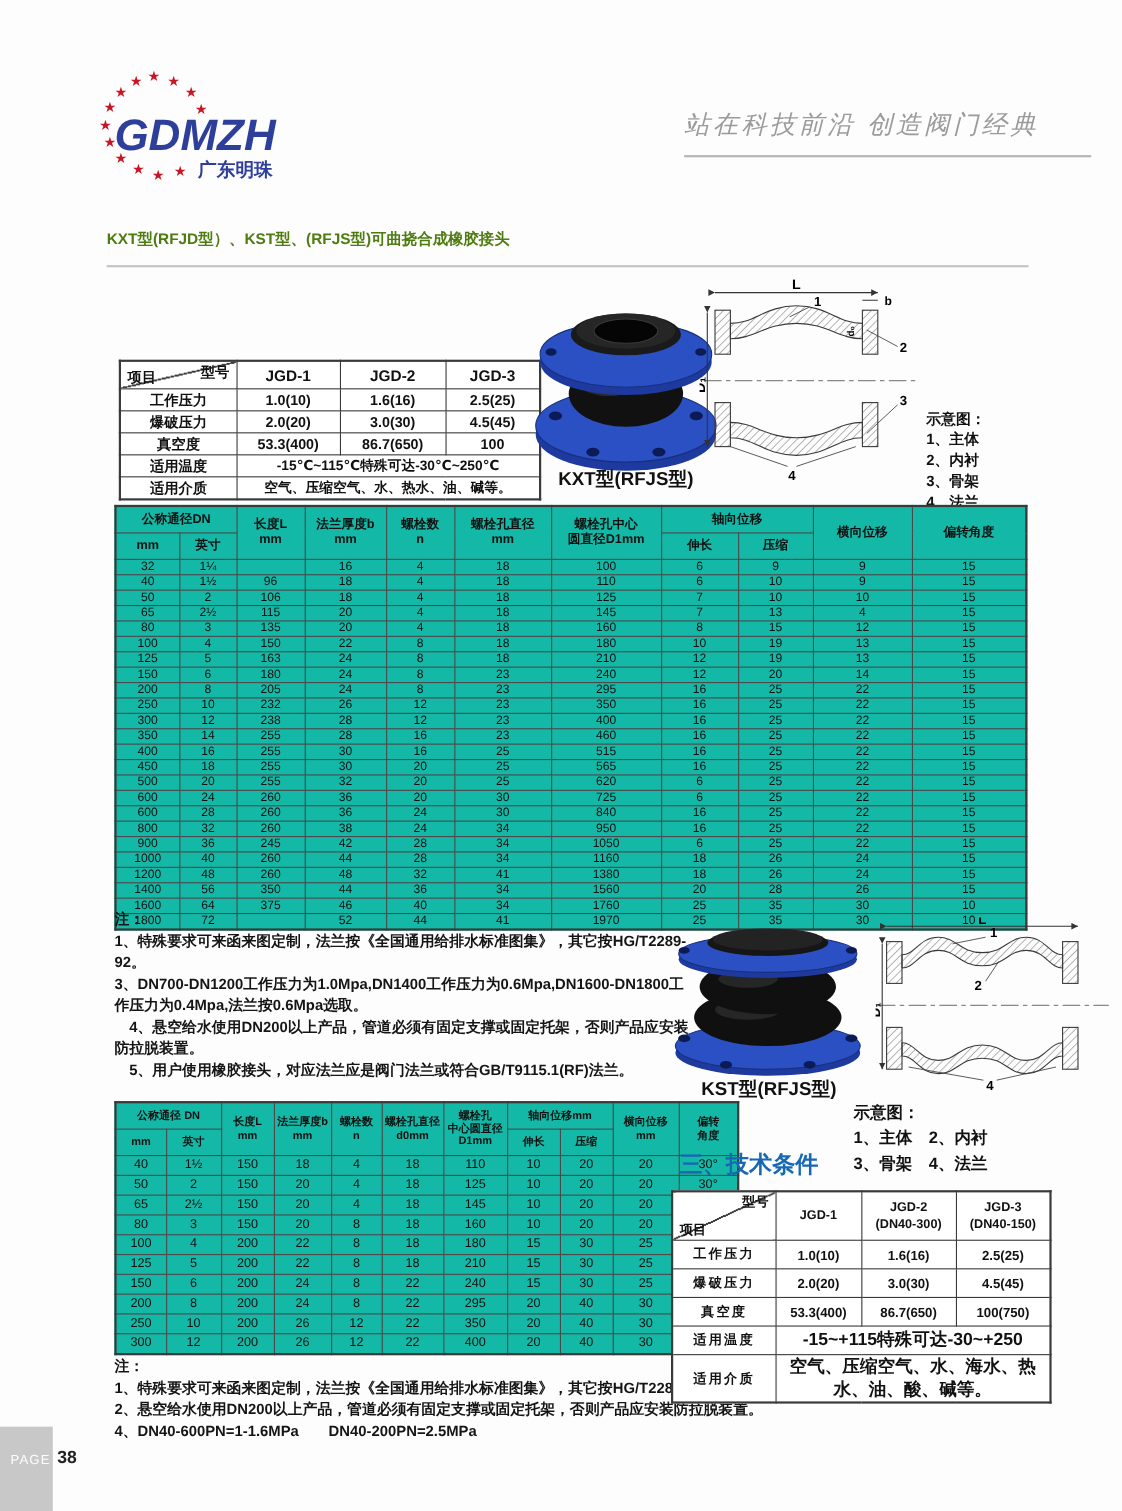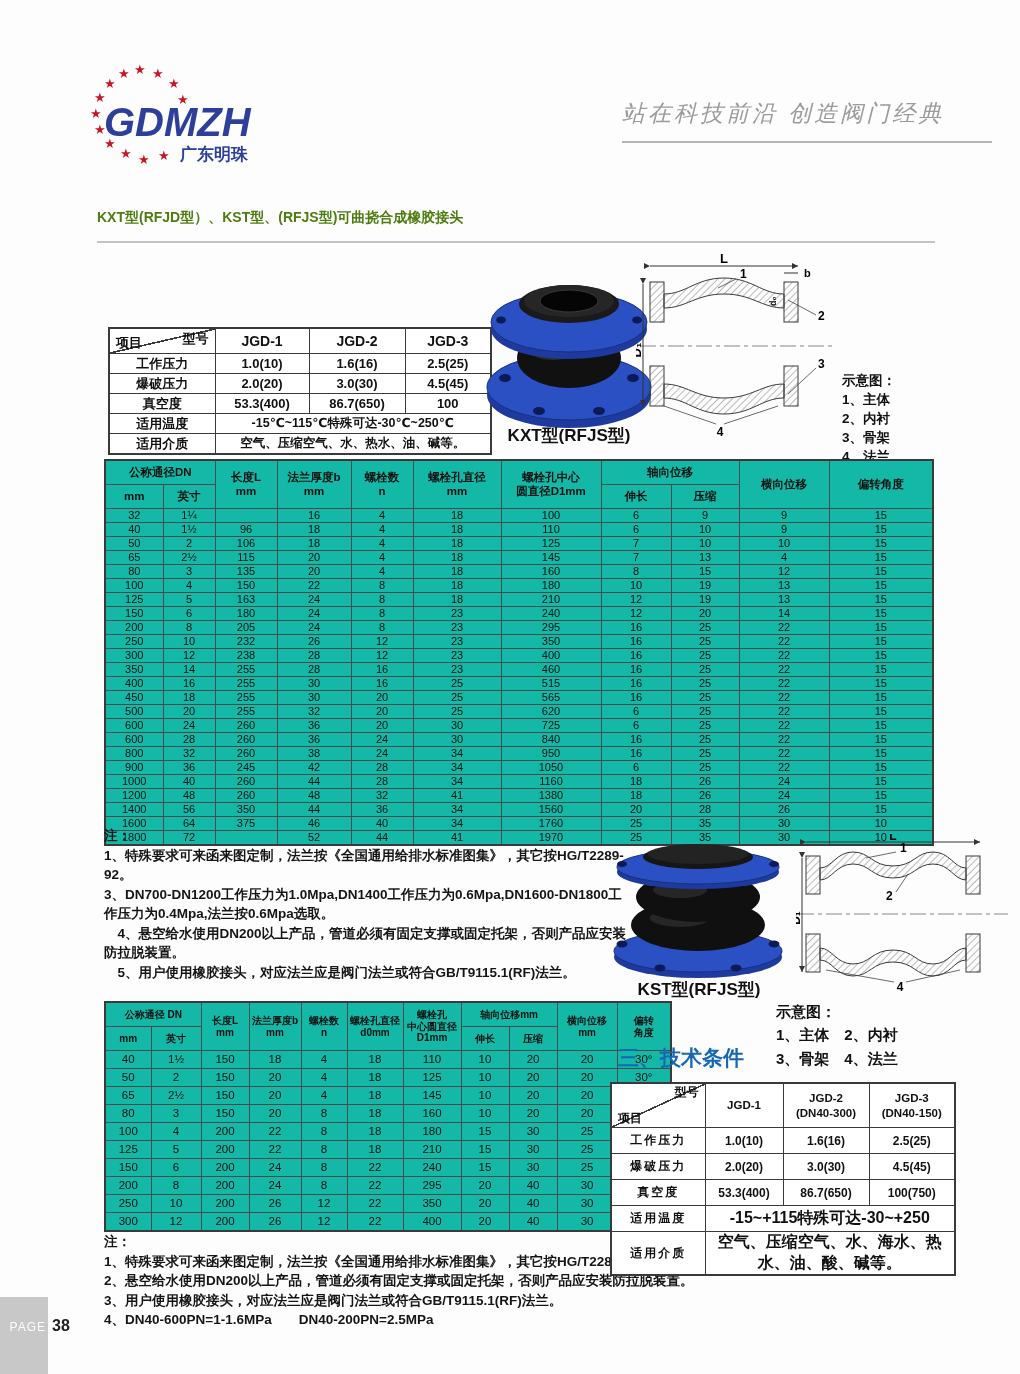--- a/index.html
+++ b/index.html
@@ -732,21 +732,20 @@
           <td>30</td>
           <td>30°</td>
         </tr>
       </tbody>
   </table>
 
   <div class="abs notes" style="left:104px;top:1232px;width:870px;">
     <div>注：</div>
     <div>1、特殊要求可来函来图定制，法兰按《全国通用给排水标准图集》，其它按HG/T2289-92检验。</div>
     <div>2、悬空给水使用DN200以上产品，管道必须有固定支撑或固定托架，否则产品应安装防拉脱装置。</div>
-    <div>3、用户使用橡胶接头，对应法兰应是阀门法兰或符合GB/T9115.1(RF)法兰。</div>
     <div>4、DN40-600PN=1-1.6MPa　　DN40-200PN=2.5MPa</div>
   </div>
 
   <svg class="abs" style="left:606px;top:840px;" width="185" height="140" viewBox="0 0 185 140">
     <ellipse cx="92" cy="117" rx="84" ry="21" fill="#1e3a9e"></ellipse>
     <ellipse cx="92" cy="111" rx="84" ry="21" fill="#2b50c4" stroke="#17307e"></ellipse>
     <ellipse cx="92" cy="85" rx="67" ry="26" fill="#101010"></ellipse>
     <ellipse cx="74" cy="78" rx="30" ry="9" fill="#262626"></ellipse>
     <ellipse cx="92" cy="57" rx="62" ry="25" fill="#101010"></ellipse>
     <ellipse cx="74" cy="50" rx="27" ry="8" fill="#262626"></ellipse>

